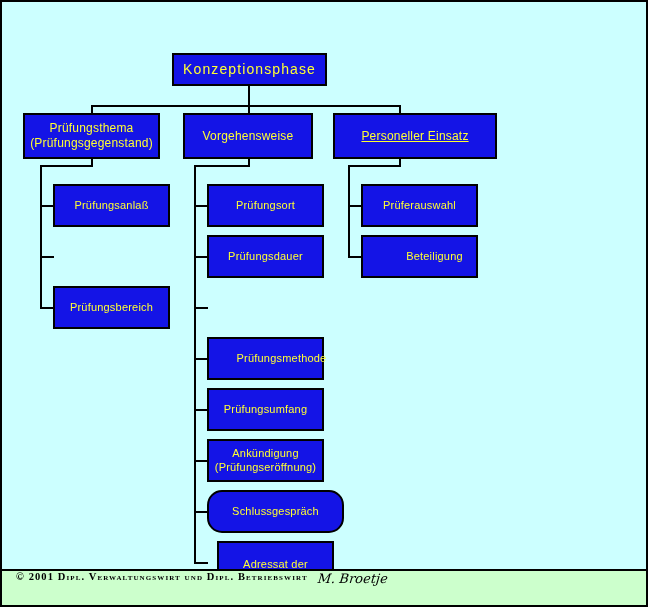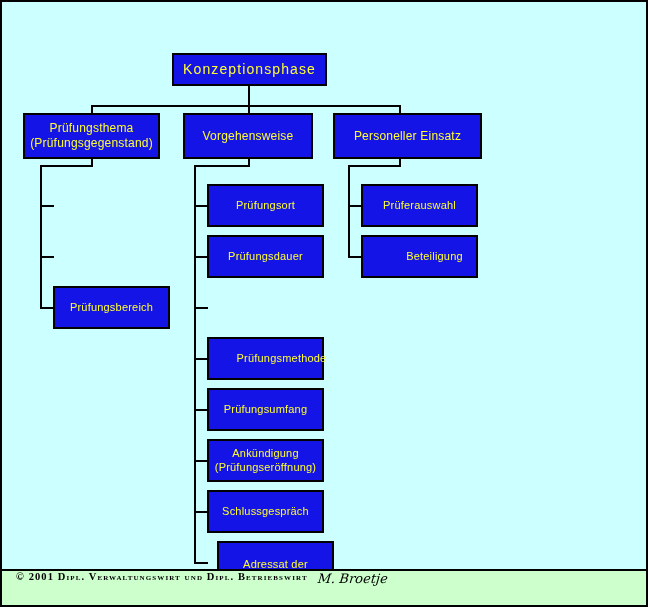--- a/index.html
+++ b/index.html
@@ -145,45 +145,48 @@
       <span class="label">Konzeptionsphase</span>
     </div>
 
     <div class="node node-lvl2" style="left:21px; top:75px; width:137px; height:46px;">
       <span class="label">Prüfungsthema
 (Prüfungsgegenstand)</span>
     </div>
     <div class="node node-lvl2" style="left:181px; top:75px; width:130px; height:46px;">
       <span class="label">Vorgehensweise</span>
     </div>
-    <div class="node node-lvl2" style="left:331px; top:75px; width:149px; height:46px;">
+    <div class="node node-lvl2" style="left:331px; top:75px; width:164px; height:46px;text-decoration:underline;">
       <span class="label">Personeller Einsatz</span>
     </div>
 
+    <div class="node node-lvl3" style="left:51px; top:146px; width:117px; height:43px;">
+      <span class="label">Prüfungsanlaß</span>
+    </div>
     <div class="node node-lvl3" style="left:51px; top:248px; width:117px; height:43px;">
       <span class="label">Prüfungsbereich</span>
     </div>
 
     <div class="node node-lvl3" style="left:205px; top:146px; width:117px; height:43px;">
       <span class="label">Prüfungsort</span>
     </div>
     <div class="node node-lvl3" style="left:205px; top:197px; width:117px; height:43px;">
       <span class="label">Prüfungsdauer</span>
     </div>
     <div class="node node-lvl3" style="left:205px; top:299px; width:117px; height:43px;padding-left:32px;">
       <span class="label">Prüfungsmethode</span>
     </div>
     <div class="node node-lvl3" style="left:205px; top:350px; width:117px; height:43px;">
       <span class="label">Prüfungsumfang</span>
     </div>
     <div class="node node-lvl3" style="left:205px; top:401px; width:117px; height:43px;">
       <span class="label">Ankündigung
 (Prüfungseröffnung)</span>
     </div>
-    <div class="node node-lvl3" style="left:205px; top:452px; width:117px; height:43px;">
+    <div class="node node-lvl3" style="left:205px; top:452px; width:137px; height:43px;border-radius:15px;">
       <span class="label">Schlussgespräch</span>
     </div>
     <div class="node node-lvl3" style="left:215px; top:503px; width:117px; height:60px;">
       <span class="label">Adressat der
 Prüfungsmitteilung</span>
     </div>
 
     <div class="node node-lvl3" style="left:359px; top:146px; width:117px; height:43px;">
       <span class="label">Prüferauswahl</span>
     </div>

